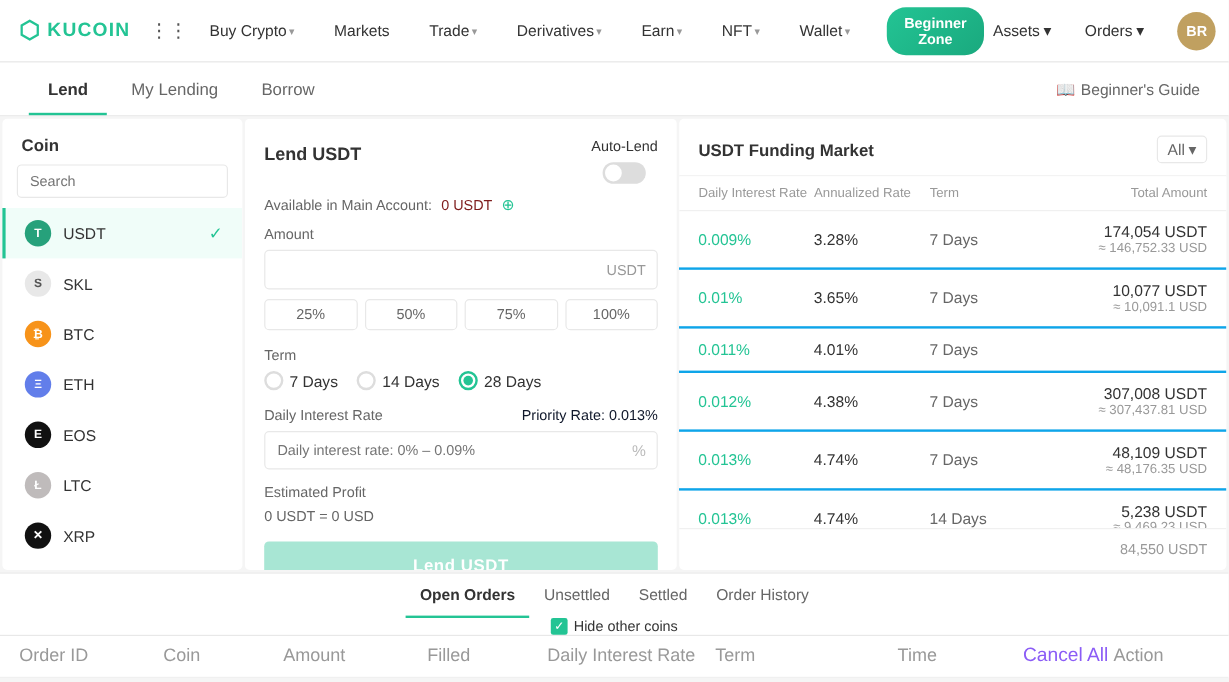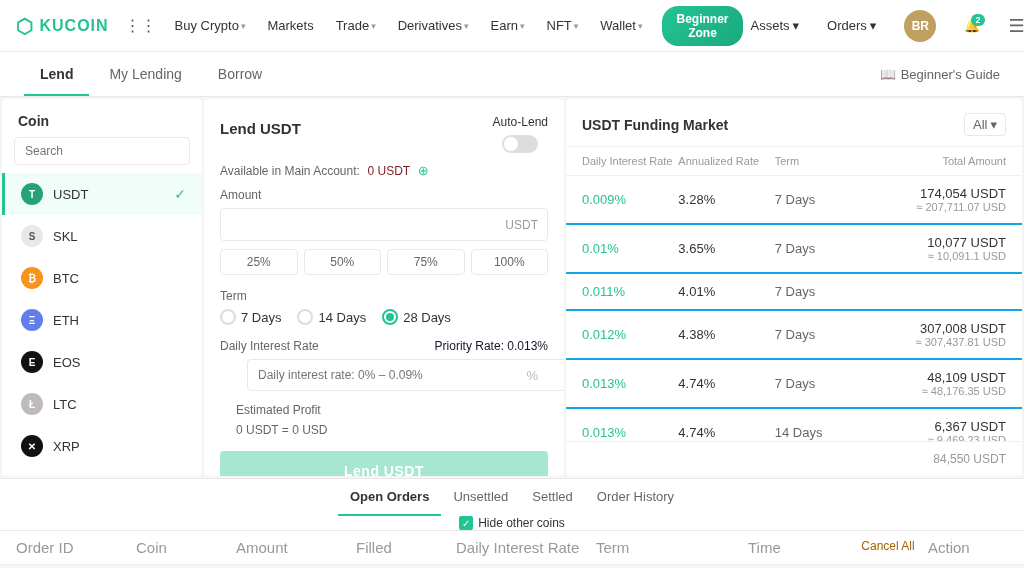--- a/index.html
+++ b/index.html
@@ -8,21 +8,21 @@
     
     .navbar {
       display: flex; align-items: center; background: #fff;
       padding: 0 16px; height: 52px; border-bottom: 1px solid #e8e8e8;
       position: relative; z-index: 10;
     }
     .navbar-logo { display: flex; align-items: center; gap: 6px; margin-right: 8px; }
     .logo-icon { color: #23c494; font-size: 20px; font-weight: 900; }
     .logo-text { font-weight: 800; font-size: 16px; color: #23c494; letter-spacing: 1px; }
     .nav-grid { margin: 0 8px; color: #555; cursor: pointer; font-size: 16px; }
-    .nav-links { display: flex; align-items: center; gap: 2px; flex: 1; }
+    .nav-links { display: flex; align-items: center; gap: 13px; flex: 1; }
     .nav-item {
       display: flex; align-items: center; gap: 2px; padding: 0 10px;
       height: 52px; cursor: pointer; font-size: 13px; color: #333; white-space: nowrap;
     }
     .nav-item .arrow { font-size: 9px; color: #999; }
     .beginner-btn {
       background: linear-gradient(135deg, #23c494, #1aa97e);
       color: #fff; border: none; border-radius: 16px; padding: 6px 14px;
       cursor: pointer; font-size: 12px; font-weight: 600; margin: 0 8px;
     }
@@ -123,25 +123,25 @@
       width: 16px; height: 16px; border-radius: 50%; border: 2px solid #ddd;
       display: flex; align-items: center; justify-content: center;
     }
     .radio-circle.checked { border-color: #23c494; }
     .radio-dot { width: 8px; height: 8px; border-radius: 50%; background: #23c494; }
     .rate-row { display: flex; justify-content: space-between; margin-bottom: 6px; }
     .rate-label { font-size: 12px; color: #666; }
     .priority-rate { font-size: 12px; color: #0f172a; }
     .rate-input {
       width: 100%; border: 1px solid #e8e8e8; border-radius: 4px;
-      padding: 8px 30px 8px 10px; font-size: 12px; color: #bbb; outline: none; position: relative; margin-left: 27px;
+      padding: 8px 30px 8px 10px; font-size: 12px; color: #bbb; outline: none; position: relative;
     }
     .rate-input-wrap { position: relative; margin-bottom: 12px; }
     .rate-pct { position: absolute; right: 10px; top: 50%; transform: translateY(-50%); color: #bbb; }
-    .profit-section { margin-bottom: 14px; margin-left: 16px; }
+    .profit-section { margin-bottom: 14px; }
     .profit-val { font-size: 12px; color: #666; }
     .lend-btn {
       width: 100%; background: #a8e6d4; color: #fff; border: none;
       border-radius: 4px; padding: 12px; font-size: 14px; font-weight: 600;
       cursor: pointer; letter-spacing: 0.5px;
     }
 
     
     .market-panel {
       background: #fff; flex: 1; border-radius: 4px; overflow: hidden;
@@ -182,21 +182,21 @@
     .order-tab { padding: 10px 12px; cursor: pointer; font-size: 13px; color: #666; border-bottom: 2px solid transparent; }
     .order-tab.active { color: #333; border-bottom-color: #23c494; font-weight: 600; }
     .hide-coins { display: flex; align-items: center; gap: 5px; font-size: 12px; color: #333; }
     .checkbox-green { width: 14px; height: 14px; background: #23c494; border-radius: 2px; display: flex; align-items: center; justify-content: center; }
     .check-white { color: #fff; font-size: 10px; }
     .order-table-header {
       display: grid; grid-template-columns: 120px 100px 120px 100px 140px 1fr 100px 80px 80px;
       padding: 8px 16px; background: #fff; border-bottom: 1px solid #f0f0f0;
     }
     .order-col-h { font-size: 15px; color: #999; }
-    .cancel-all { color: #a16207; font-size: 12px; cursor: pointer; text-align: center; }
+    .cancel-all { color: #8b5cf6; font-size: 16px; cursor: pointer; text-align: center; }
 
     
     ::-webkit-scrollbar { width: 4px; }
     ::-webkit-scrollbar-track { background: #f5f5f5; }
     ::-webkit-scrollbar-thumb { background: #ddd; border-radius: 2px; }
   </style>
 </head>
 <body>
 
 <div class="navbar">
@@ -388,21 +388,21 @@
         <span class="col-h right">Total Amount</span>
       </div>
       <div class="market-table">
 
         <div class="market-row">
           <span class="rate-green">0.009%</span>
           <span class="rate-black">3.28%</span>
           <span class="term-val">7 Days</span>
           <div class="amount-val">
             <div class="amount-primary">174,054 USDT</div>
-            <div class="amount-secondary">≈ 207,711.07 USD</div>
+            <div class="amount-secondary">≈ 146,752.33 USD</div>
           </div>
         </div>
         <div class="market-row">
           <span class="rate-green">0.01%</span>
           <span class="rate-black">3.65%</span>
           <span class="term-val">7 Days</span>
           <div class="amount-val">
             <div class="amount-primary">10,077 USDT</div>
             <div class="amount-secondary">≈ 10,091.1 USD</div>
           </div>
@@ -428,21 +428,21 @@
           <div class="amount-val">
             <div class="amount-primary">48,109 USDT</div>
             <div class="amount-secondary">≈ 48,176.35 USD</div>
           </div>
         </div>
         <div class="market-row">
           <span class="rate-green">0.013%</span>
           <span class="rate-black">4.74%</span>
           <span class="term-val">14 Days</span>
           <div class="amount-val">
-            <div class="amount-primary">6,367 USDT</div>
+            <div class="amount-primary">5,238 USDT</div>
             <div class="amount-secondary">≈ 9,469.23 USD</div>
           </div>
         </div>
 
       </div>
       <div class="market-footer">
         <span>84,550 USDT</span>
       </div>
     </div>
 

